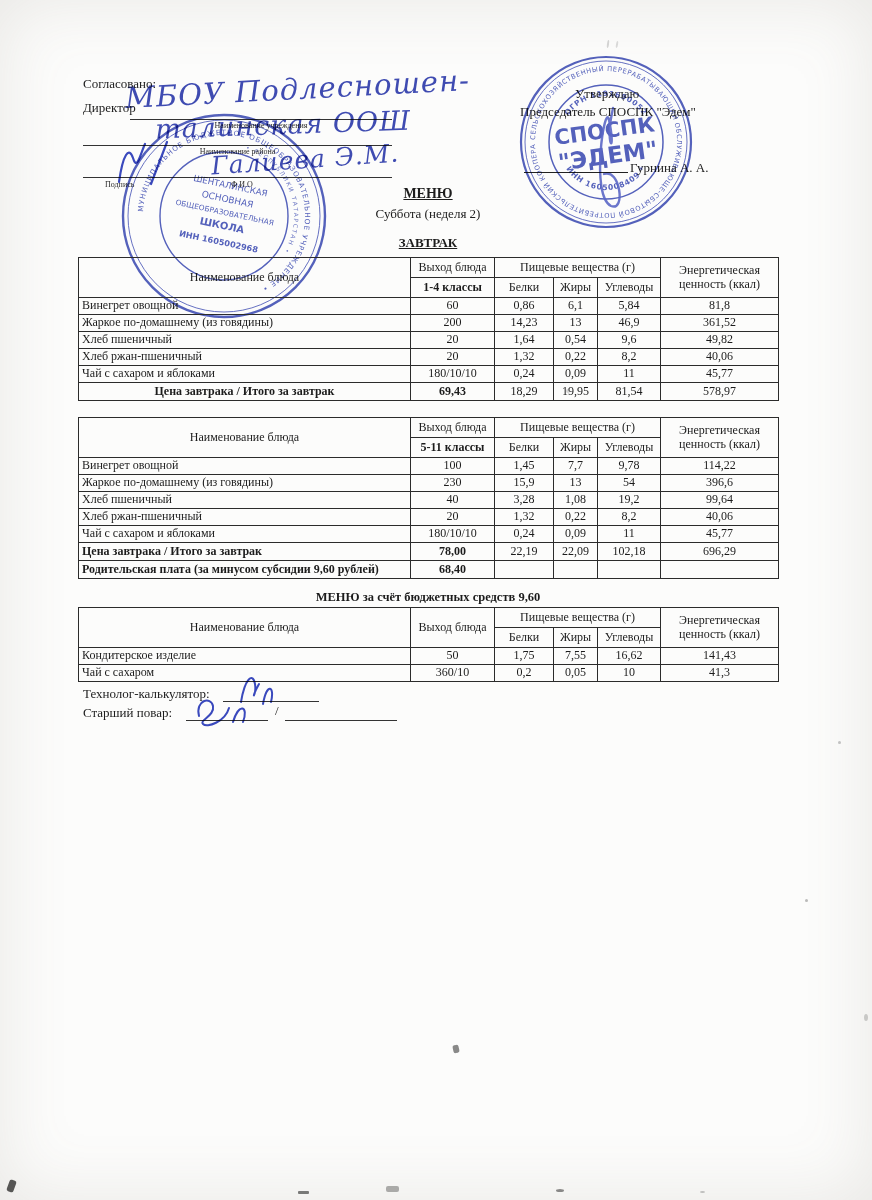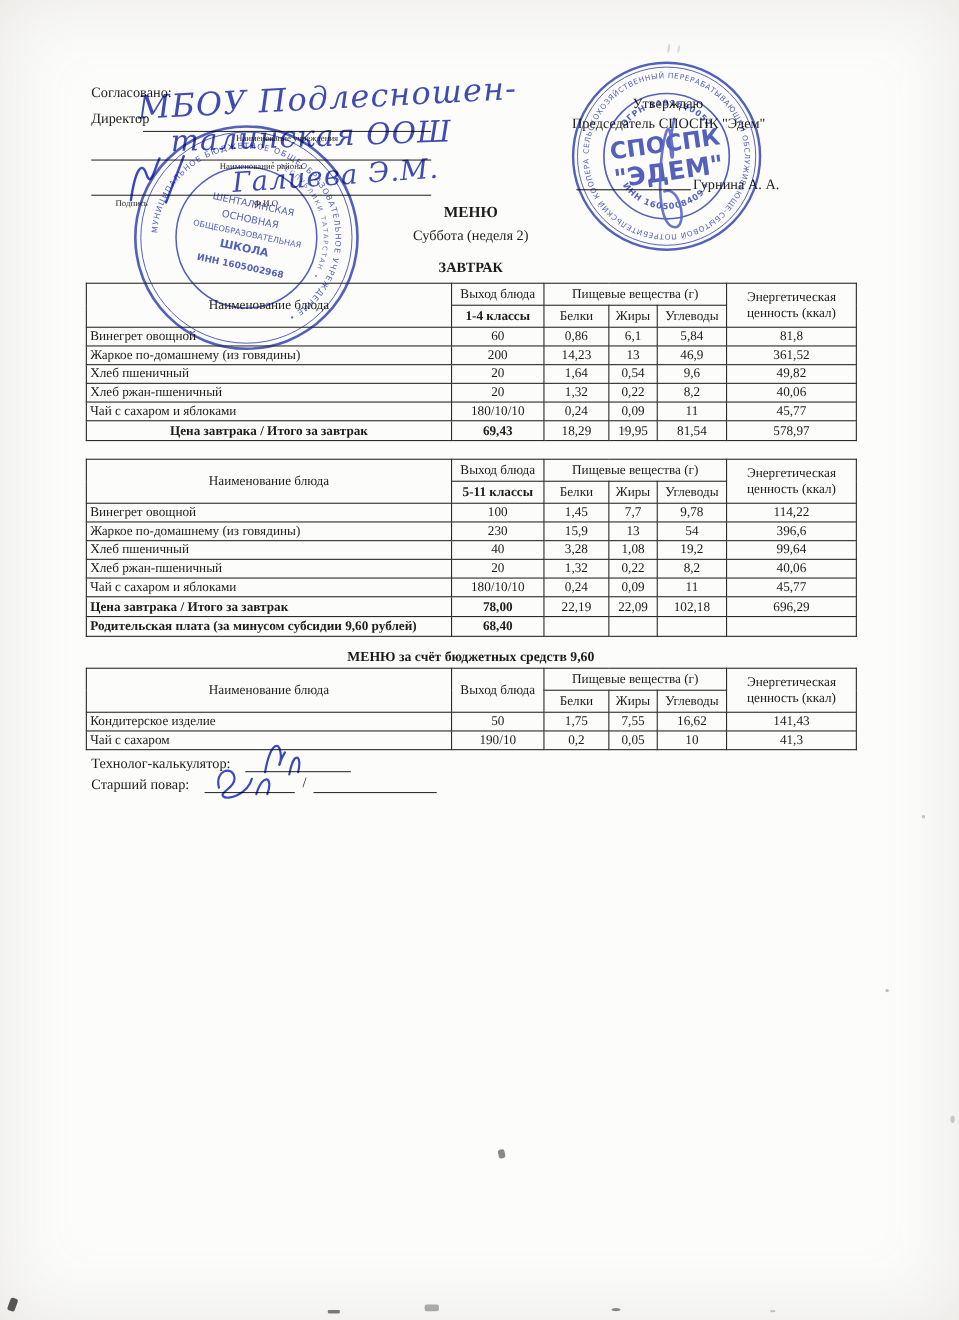--- a/index.html
+++ b/index.html
@@ -7,21 +7,21 @@
         font-family:"Liberation Serif","DejaVu Serif",serif;color:#1c1c1c;}
   .page::after{content:"";position:absolute;inset:0;pointer-events:none;
         box-shadow:inset 0 0 70px rgba(110,105,95,.14);}
   .abs{position:absolute;}
   .lbl{font-size:13px;}
   .tiny{font-size:8px;color:#2a2a2a;}
   .uline{border-bottom:1px solid #333;height:0;}
   .hw{font-family:"DejaVu Serif",serif;font-style:italic;color:#2f3dae;
       mix-blend-mode:multiply;letter-spacing:1px;white-space:nowrap;opacity:.92;}
   .center-col{left:78px;width:700px;text-align:center;}
-  .ttl{font-weight:bold;font-size:14px;}
+  .ttl{font-weight:bold;font-size:14px;text-decoration:underline;}
   .sub{font-size:13px;}
   
   table{border-collapse:collapse;table-layout:fixed;width:700px;font-size:12px;background:transparent;}
   col.c0{width:332px}col.c1{width:84px}col.c2{width:59px}col.c3{width:44px}col.c4{width:63px}col.c5{width:118px}
   th,td{border:1px solid #2b2b2b;padding:0 3px;height:16px;line-height:1.12;
         font-weight:normal;overflow:hidden;white-space:nowrap;}
   thead th{text-align:center;height:19px;}
   th.wrap{white-space:normal;text-align:center;}
   .cl{text-align:left}
   .cc{text-align:center}
@@ -310,21 +310,21 @@
         <tr>
           <td class="cl">Кондитерское изделие</td>
           <td class="cc">50</td>
           <td class="cc">1,75</td>
           <td class="cc">7,55</td>
           <td class="cc">16,62</td>
           <td class="cc">141,43</td>
         </tr>
         <tr>
           <td class="cl">Чай с сахаром</td>
-          <td class="cc">190/10</td>
+          <td class="cc">360/10</td>
           <td class="cc">0,2</td>
           <td class="cc">0,05</td>
           <td class="cc">10</td>
           <td class="cc">41,3</td>
         </tr>
       </tbody>
   </table>
 
   <div class="abs" style="left:83px;top:686px;width:400px;height:60px;">
     <div class="abs lbl" style="left:0;top:0;">Технолог-калькулятор:</div>

